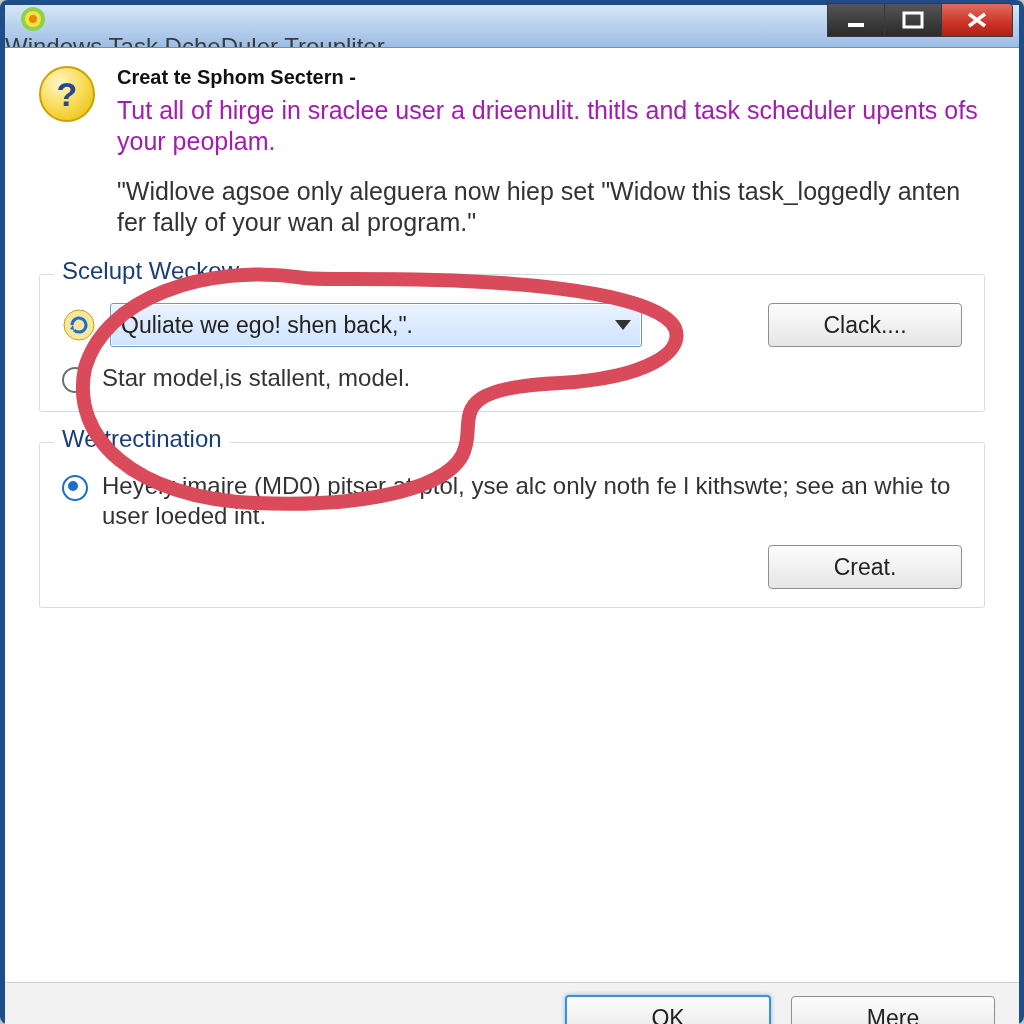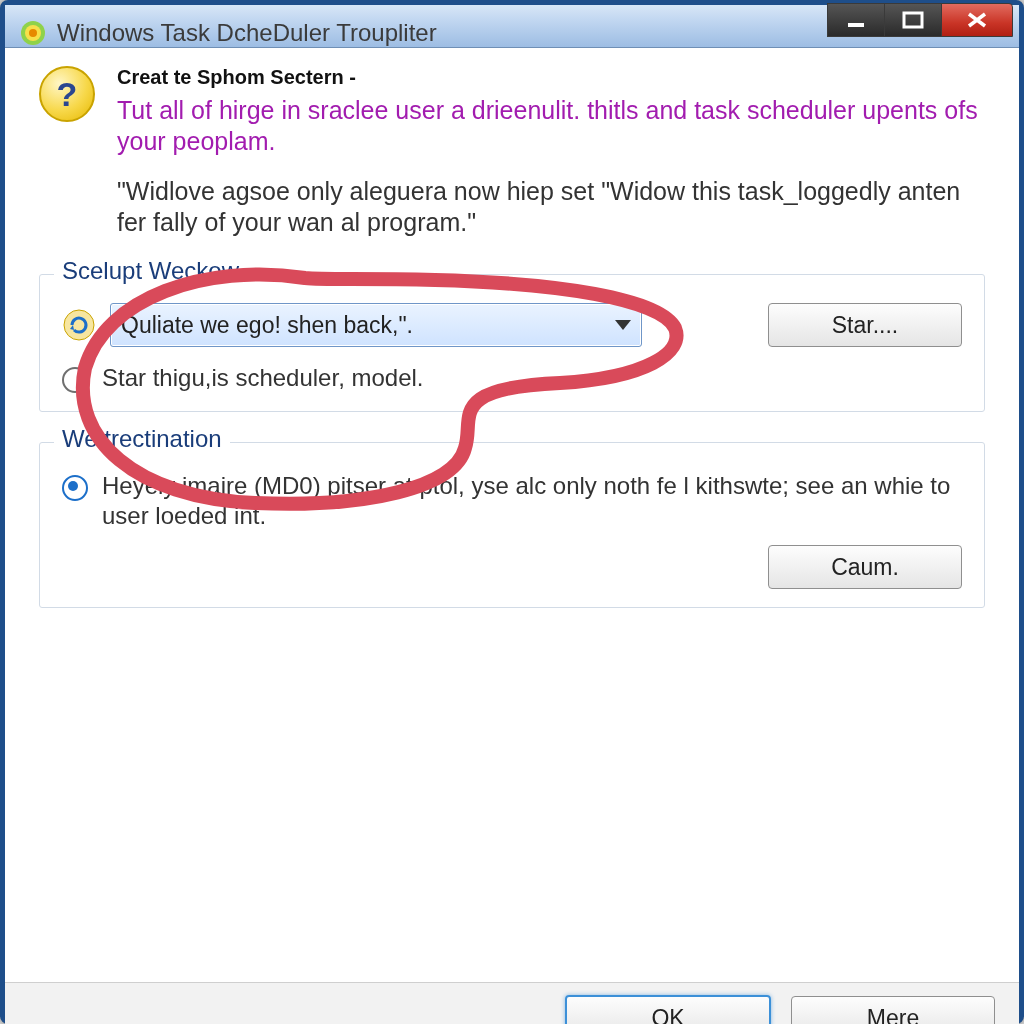--- a/index.html
+++ b/index.html
@@ -1,18 +1,18 @@
 <!DOCTYPE html>
 <html><head>
 <meta charset="utf-8">
 <style>
   html,body{margin:0;padding:0;width:1024px;height:1024px;background:#d8d8d8;font-family:"Segoe UI",Tahoma,sans-serif;font-size:24px;color:#222;}
   .window{position:absolute;left:0;top:0;width:1014px;height:1014px;border:5px solid #1e4e8a;border-radius:8px;background:#fff;box-shadow:0 0 6px rgba(0,0,0,.4);}
   
-  .titlebar{height:42px;background:linear-gradient(to bottom,#d7e6f7 0%,#b9d1ee 50%,#9dbde3 100%);border-bottom:1px solid #6f8fb5;display:flex;align-items:flex-end;position:relative;}
+  .titlebar{height:42px;background:linear-gradient(to bottom,#d7e6f7 0%,#b9d1ee 50%,#9dbde3 100%);border-bottom:1px solid #6f8fb5;display:flex;align-items:flex-start;position:relative;flex-direction:column;}
   .titlebar .app-icon{width:28px;height:28px;margin:0 10px 0 14px;}
   .titlebar .title-text{color:#3b3b3b;font-size:24px;white-space:nowrap;overflow:hidden;}
   .win-controls{position:absolute;right:6px;top:-2px;display:flex;}
   .win-btn{width:56px;height:32px;display:flex;align-items:center;justify-content:center;border:1px solid #3a3a3a;margin-left:-1px;}
   .win-btn.min,.win-btn.max{background:linear-gradient(to bottom,#555 0%,#2a2a2a 100%);}
   .win-btn.close{width:70px;background:linear-gradient(to bottom,#e26b5f 0%,#c93426 60%,#b01f13 100%);border-top-right-radius:4px;}
   .win-btn svg{display:block;}
   
   .body{padding:18px 34px 14px 34px;height:calc(100% - 42px - 70px);display:flex;flex-direction:column;position:relative;}
   .header-row{display:flex;align-items:flex-start;}
@@ -94,37 +94,37 @@
               <circle cx="17" cy="17" r="15" fill="#f7e6a0" stroke="#c9a300" stroke-width="1"></circle>
               <path d="M10 17 a7 7 0 1 1 2 5" fill="none" stroke="#1c6fc9" stroke-width="3"></path>
               <path d="M8 21 l4 1 l-1-5 z" fill="#1c6fc9"></path>
             </svg>
         </span>
         <div class="combo">
           <span>Quliate we ego! shen back,".</span>
           <span class="caret"></span>
         </div>
         <div class="spacer"></div>
-        <div class="btn">Star....</div>
+        <div class="btn">Clack....</div>
       </div>
       <div class="radio-row">
         <span class="radio"></span>
-        <span class="radio-label">Star thigu,is scheduler, model.</span>
+        <span class="radio-label">Star model,is stallent, model.</span>
       </div>
     </div>
 
     <div class="group group2">
       <div class="group-legend">We trectination</div>
       <div class="radio-row" style="margin-top:0;">
         <span class="radio checked"></span>
         <span class="radio-label">Heyely imaire (MD0) pitser at ptol, yse alc only noth fe l kithswte; see an whie to user loeded int.</span>
       </div>
       <div class="row" style="margin-top:14px;">
         <div class="spacer"></div>
-        <div class="btn">Caum.</div>
+        <div class="btn">Creat.</div>
       </div>
     </div>
 
     <svg class="annot" style="left:30px;top:210px;" width="680" height="260" viewBox="0 0 680 260">
       <path d="M270 20
                C 170 5, 70 40, 50 110
                C 35 180, 100 240, 220 245
                C 330 250, 420 230, 430 190
                C 440 160, 410 130, 525 125
                C 610 120, 650 95, 640 70

